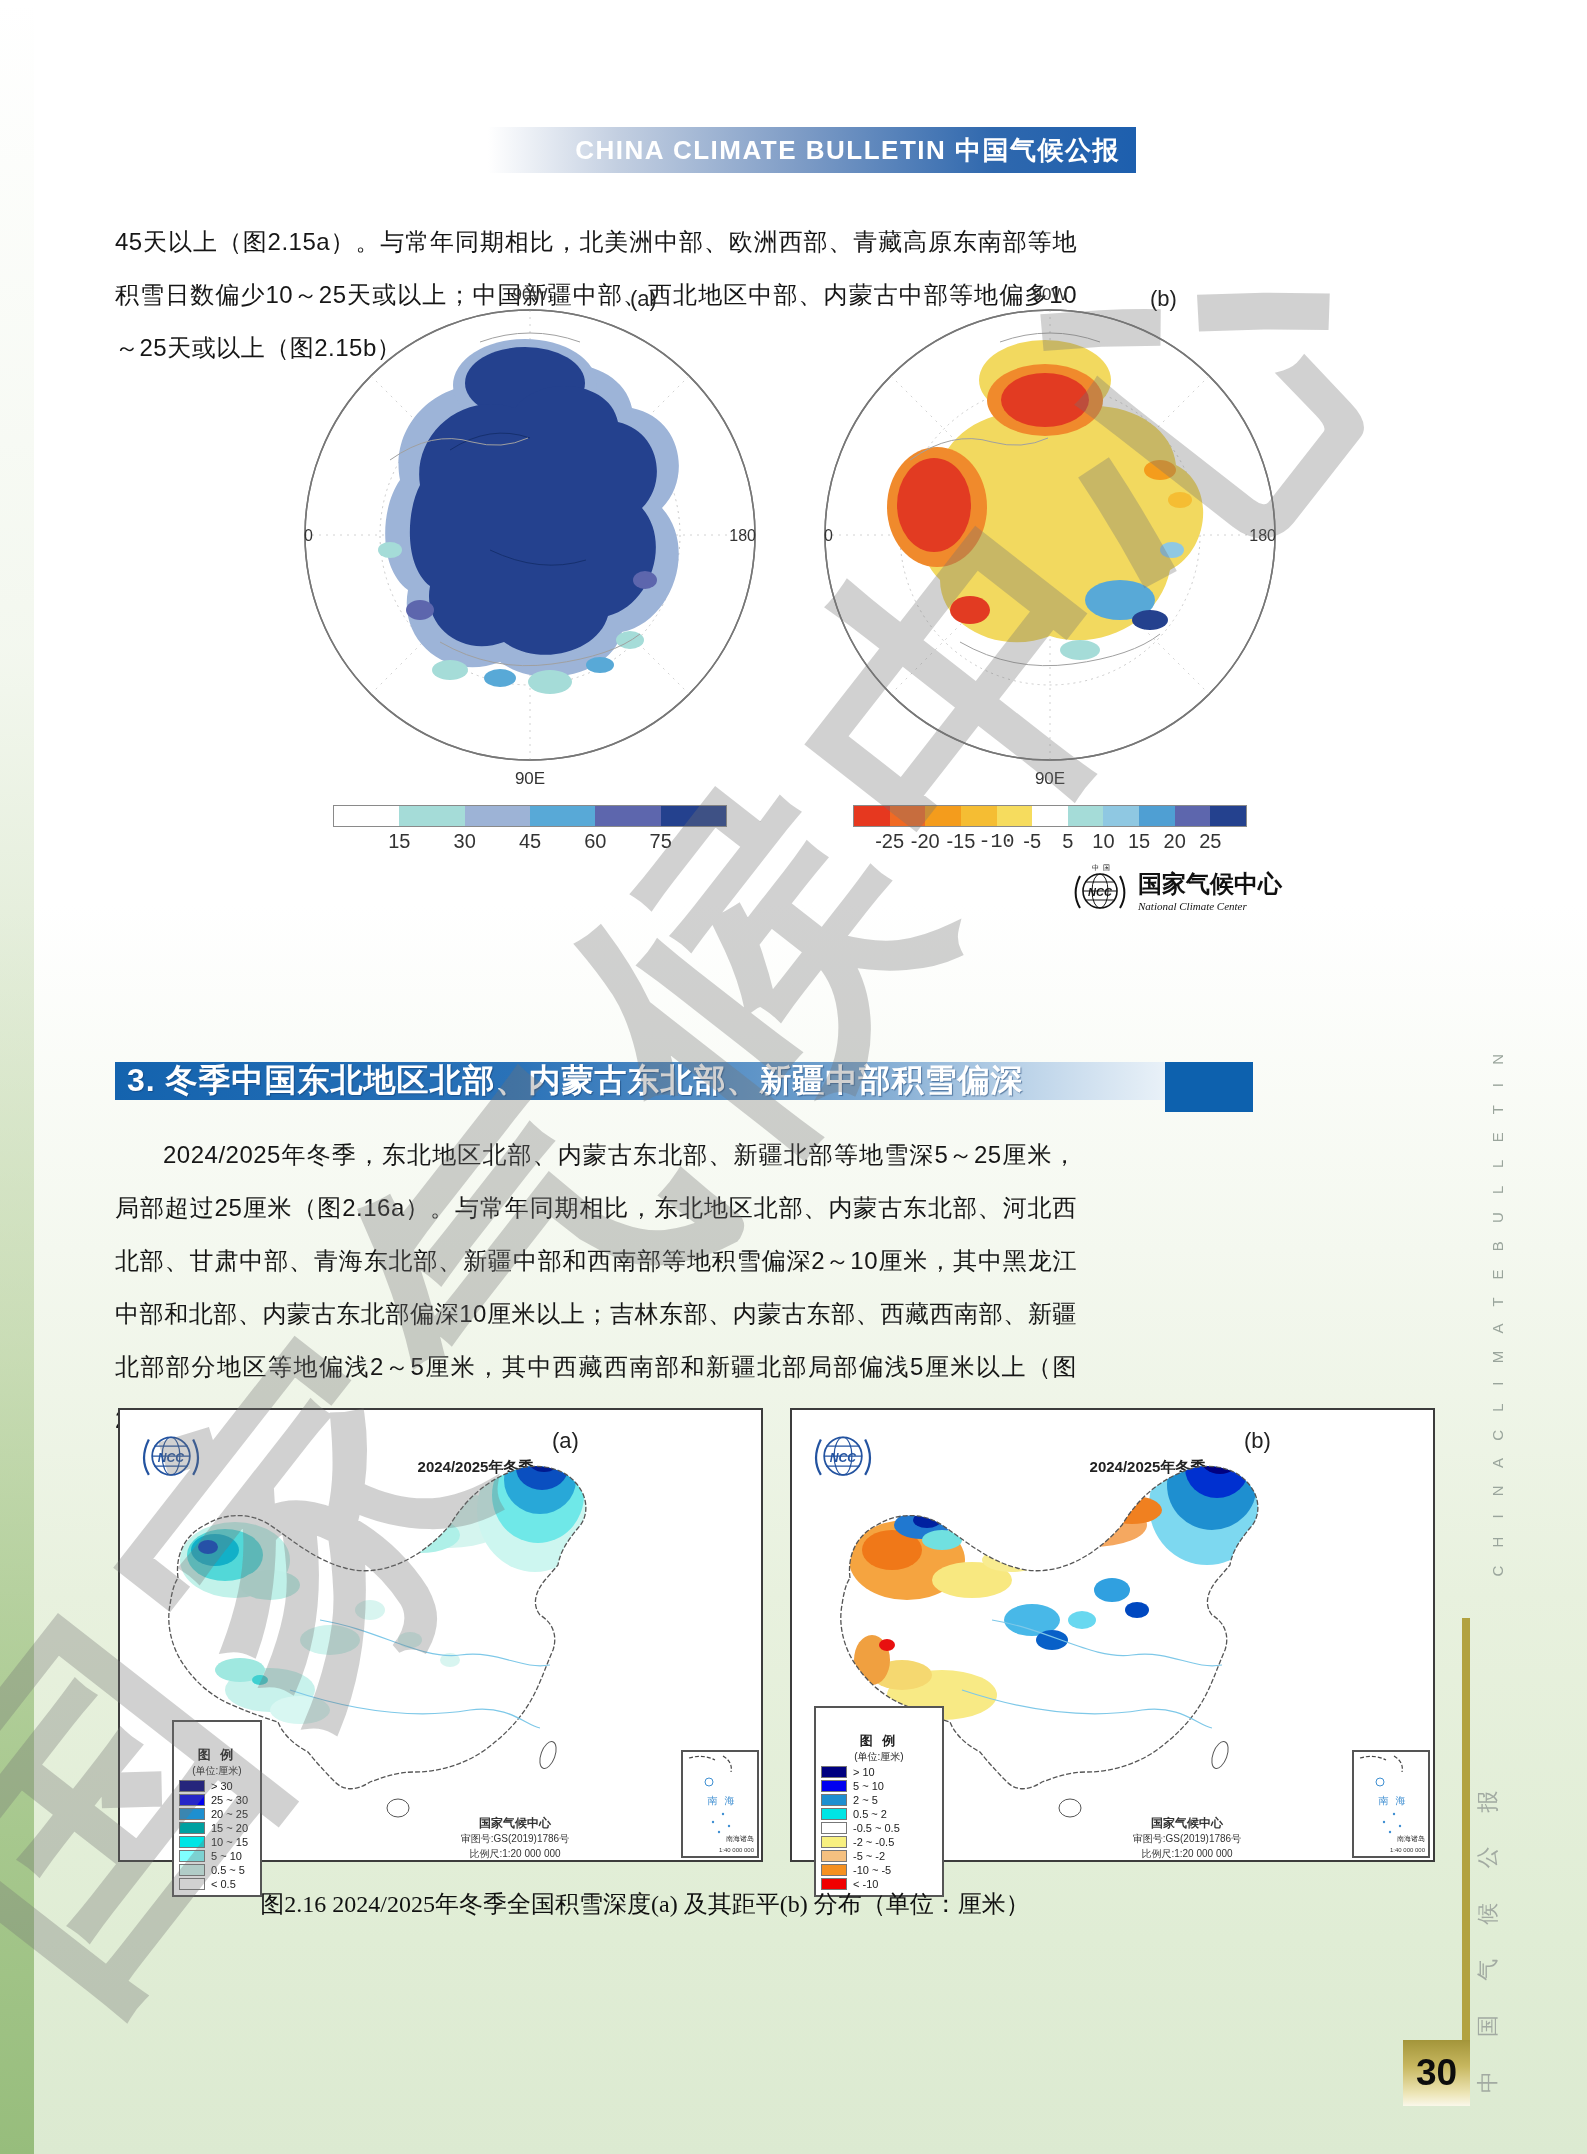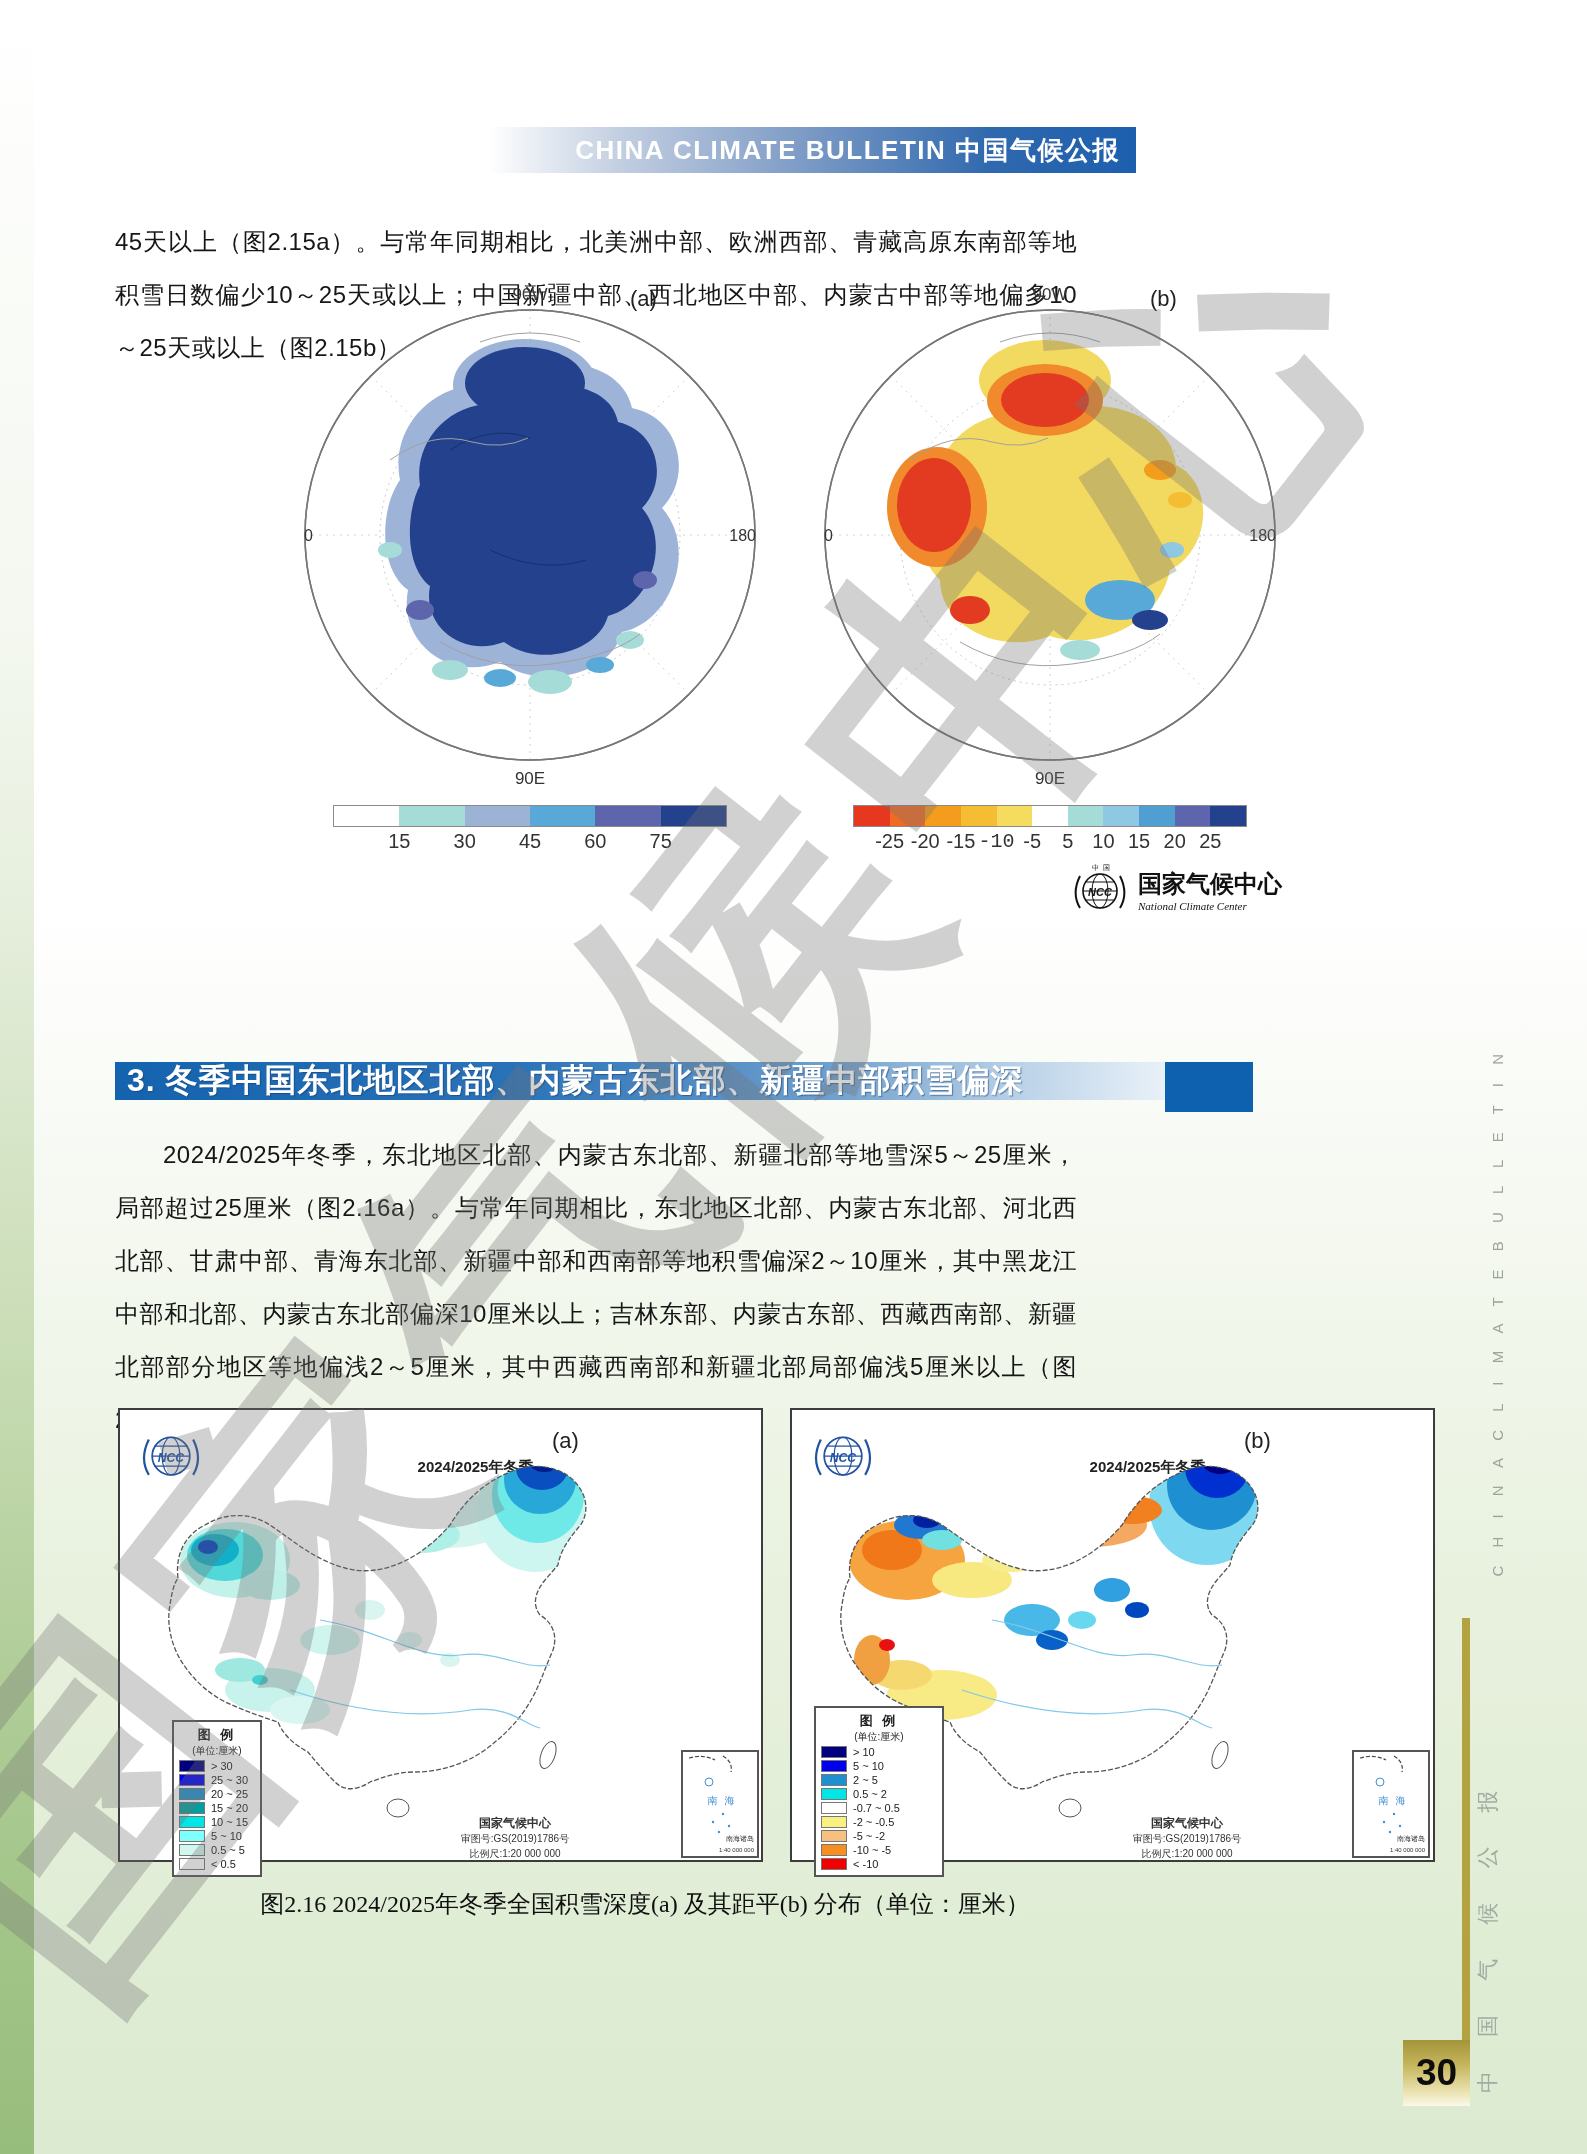--- a/index.html
+++ b/index.html
@@ -40,21 +40,21 @@
   .sec-block{position:absolute;left:1165px;top:1062px;width:88px;height:50px;background:#0d61ae;}
   
   .fig216{position:absolute;left:118px;top:1408px;display:flex;gap:27px;}
   .panel{position:relative;width:645px;height:454px;background:#fff;border:2px solid #3c3c3c;box-sizing:border-box;}
   .panel .ptitle{position:absolute;left:0;right:0;top:20px;padding-left:70px;text-align:center;font-weight:bold;font-size:18px;color:#222;}
   .panel .psub{position:absolute;left:0;right:0;top:48px;padding-left:70px;text-align:center;font-weight:bold;font-size:15px;color:#222;}
   .panel .plabel{position:absolute;top:18px;font-size:22px;color:#222;}
   .panel .logo{position:absolute;left:20px;top:14px;}
   .panel .mapsvg{position:absolute;left:0;top:0;}
   .legend{position:absolute;background:#fff;border:2px solid #555;box-sizing:border-box;padding:4px 5px 3px;}
-  .legend .lt{text-align:center;font-weight:bold;font-size:13px;letter-spacing:3px;color:#222;}
+  .legend .lt{text-align:center;font-weight:bold;font-size:13px;letter-spacing:3px;color:#222;margin-top:20px;}
   .legend .lu{text-align:center;font-size:10px;color:#222;margin-bottom:2px;}
   .lrow{display:flex;align-items:center;gap:6px;margin:2px 0;}
   .lrow .sw{width:24px;height:10px;border:1px solid #777;flex:0 0 auto;}
   .lrow .ll{font-size:11px;color:#222;white-space:nowrap;text-align:right;}
   .credits{position:absolute;width:210px;text-align:center;font-size:10px;line-height:15px;color:#333;}
   .credits .c1{font-weight:bold;font-size:12px;}
   .inset{position:absolute;width:78px;height:108px;border:2px solid #555;background:#fff;box-sizing:border-box;}
   .inset .sea{position:absolute;left:4px;right:0;top:42px;text-align:center;color:#3f8fd2;font-size:10px;letter-spacing:2px;}
   .inset .iname{position:absolute;right:3px;bottom:12px;font-size:7px;color:#333;}
   .inset .iscale{position:absolute;right:3px;bottom:3px;font-size:6px;color:#333;}
@@ -392,21 +392,21 @@
             <div class="lrow">
               <div class="sw" style="background: rgb(30, 143, 208);"></div>
               <div class="ll">2 ~ 5</div>
             </div>
             <div class="lrow">
               <div class="sw" style="background: rgb(0, 229, 229);"></div>
               <div class="ll">0.5 ~ 2</div>
             </div>
             <div class="lrow">
               <div class="sw" style="background: rgb(255, 255, 255);"></div>
-              <div class="ll">-0.7 ~ 0.5</div>
+              <div class="ll">-0.5 ~ 0.5</div>
             </div>
             <div class="lrow">
               <div class="sw" style="background: rgb(248, 240, 128);"></div>
               <div class="ll">-2 ~ -0.5</div>
             </div>
             <div class="lrow">
               <div class="sw" style="background: rgb(245, 192, 128);"></div>
               <div class="ll">-5 ~ -2</div>
             </div>
             <div class="lrow">

